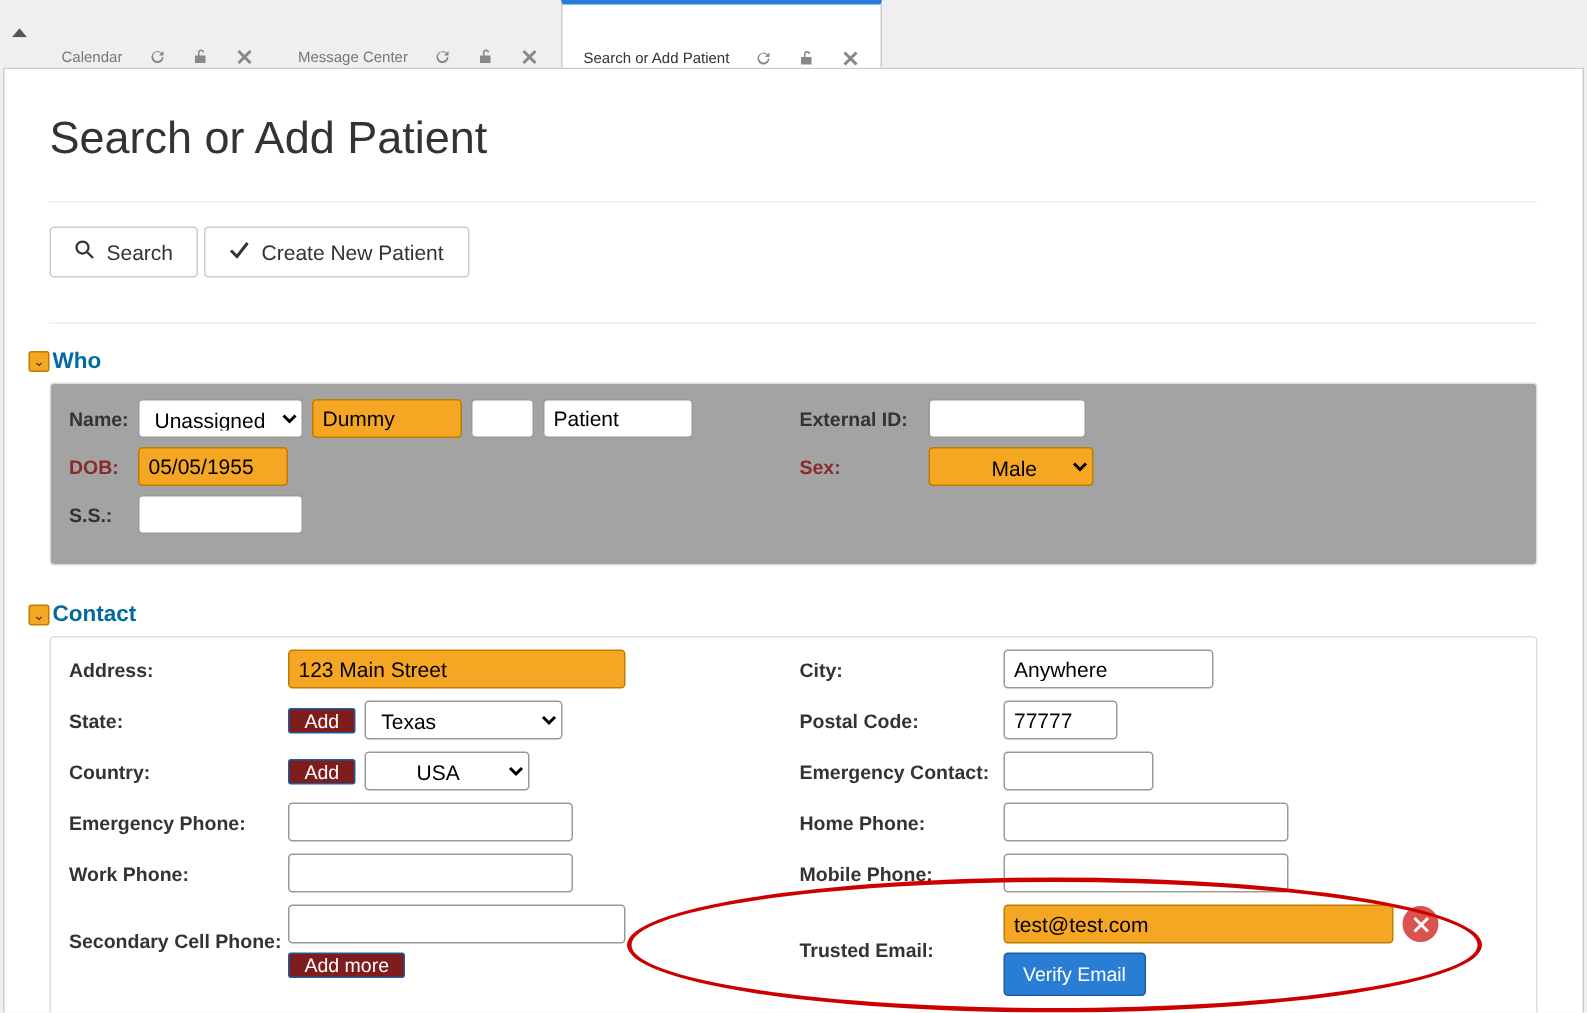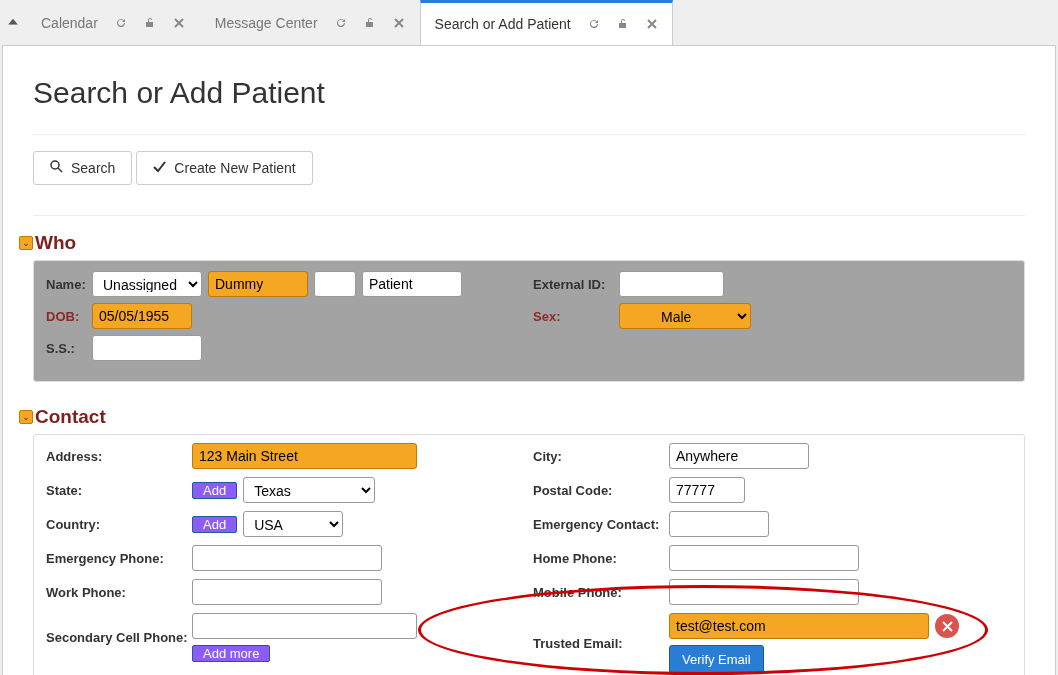--- a/index.html
+++ b/index.html
@@ -1,42 +1,42 @@
 <!DOCTYPE html>
 <html><head>
   <meta charset="utf-8">
   <style>
     * { box-sizing: border-box; margin: 0; padding: 0; }
     body { font-family: Arial, Helvetica, sans-serif; font-size: 14px; background: #efefef; width: 1058px; height: 675px; overflow: hidden; position: relative; }
     .top-bar { height: 45px; background: #efefef; display: flex; align-items: stretch; padding-left: 26px; position: relative; }
     .caret { position: absolute; left: 8px; top: 50%; transform: translateY(-70%); cursor: pointer; }
     .caret svg { width: 10px; height: 6px; display: block; }
-    .tab { display: flex; align-items: center; gap: 17px; padding: 0 14px; color: #777; font-size: 14px; border: 1px solid transparent; cursor: pointer; height: 100%; }
+    .tab { display: flex; align-items: flex-end; gap: 17px; padding: 0 14px; color: #777; font-size: 10px; border: 1px solid transparent; cursor: pointer; height: 100%; }
     .tab.active { background: #fff; color: #333; border: 1px solid #ccc; border-top: 3px solid #2a7dd4; border-bottom: none; }
     .tab-icon { display: inline-flex; }
     .tab svg { width: 12px; height: 12px; }
     .page { background: #fff; border: 1px solid #ccc; margin: 0 2px; padding: 30px 30px 20px 30px; min-height: 630px; }
     h1 { font-size: 30px; font-weight: normal; color: #333; margin-bottom: 24px; }
     .divider { border-top: 1px solid #eee; margin-bottom: 16px; }
     .btn { display: inline-flex; align-items: center; gap: 8px; padding: 8px 16px; border: 1px solid #ccc; background: #fff; border-radius: 3px; cursor: pointer; font-size: 14px; color: #333; }
     .btn-row { display: flex; gap: 4px; margin-bottom: 30px; }
     .section-header { display: flex; align-items: center; gap: 2px; margin-left: -14px; margin-bottom: 6px; }
     .collapse-box { width: 14px; height: 14px; background: #f5a623; border: 1px solid #c07c00; border-radius: 2px; display: inline-flex; align-items: center; justify-content: center; font-size: 9px; color: #333; cursor: pointer; }
-    .section-title { font-weight: bold; color: #7f1d1d; font-size: 19px; }
+    .section-title { font-weight: bold; color: #0369a1; font-size: 15px; }
     .panel { background: #a3a3a3; border: 1px solid #ddd; border-radius: 3px; padding: 10px 8px 14px 8px; margin-bottom: 24px; }
     .col-label { flex: 0 0 150px; font-weight: bold; font-size: 13px; color: #333; padding-left: 4px; }
     .col-label.req { color: #8b2a2a; }
     .col-fields { flex: 1; display: flex; align-items: center; gap: 6px; flex-wrap: wrap; }
     .half { width: 50%; display: flex; flex-direction: column; gap: 0; }
     .whorow { display:flex; align-items:center; margin-bottom:6px; }
     input.text, select.sel { border: 1px solid #999; border-radius: 3px; padding: 4px 6px; font-size: 14px; height: 26px; background: #fff; }
     input.text.hi, select.sel.hi { background: #f5a623; border: 1px solid #c07c00; }
     input.text.hi::placeholder { color: #333; }
     select.sel { appearance: menulist; }
-    .btn-blue-sm { background: #8b5cf6; color: #fff; border: 1px solid #1e5a9e; border-radius: 2px; padding: 0 10px; font-size: 13px; cursor: pointer; }
+    .btn-blue-sm { background: #7f1d1d; color: #fff; border: 1px solid #1e5a9e; border-radius: 2px; padding: 0 10px; font-size: 13px; cursor: pointer; }
     .btn-verify { background: #2a7dd4; color: #fff; border: 1px solid #1e5a9e; border-radius: 3px; padding: 6px 12px; font-size: 13px; cursor: pointer; }
     .badge-x { width: 24px; height: 24px; border-radius: 50%; background: #d9534f; display: inline-flex; align-items: center; justify-content: center; cursor: pointer; }
     .badge-x svg { width: 11px; height: 11px; }
     .contact-body { background: #fff; border: 1px solid #ddd; border-radius: 3px; padding: 8px; display: flex; }
     .contact-body .half .whorow { margin-bottom: 8px; }
     .ellipse-mark { position: absolute; border: 3px solid #cc0000; border-radius: 50%; width: 570px; height: 90px; left: 418px; top: 585px; pointer-events: none; z-index: 5; }
     .contact-body .col-label { flex: 0 0 150px; }
     .field-w-med { width: 190px; }
     .field-w-lg { width: 225px; }
     .contact-left .col-fields { width: 225px; }
@@ -158,21 +158,21 @@
       <div class="half">
         <div class="whorow">
           <div class="col-label" style="flex:0 0 90px;">External ID:</div>
           <div class="col-fields">
             <input class="text" style="width: 105px;" value="">
           </div>
         </div>
         <div class="whorow">
           <div class="col-label req" style="flex:0 0 90px;">Sex:</div>
           <div class="col-fields">
-            <select class="sel hi" style="width:132px;padding-left:37px;"><option>Male</option></select>
+            <select class="sel hi" style="width:110px;padding-left:37px;"><option>Male</option></select>
           </div>
         </div>
       </div>
     </div>
   </div>
 
   <div class="section-header">
     <span class="collapse-box">⌄</span>
     <span class="section-title">Contact</span>
   </div>
@@ -188,21 +188,21 @@
         <div class="col-label">State:</div>
         <div class="col-fields">
           <button class="btn-blue-sm">Add</button>
           <select class="sel" style="width:132px;"><option>Texas</option></select>
         </div>
       </div>
       <div class="whorow">
         <div class="col-label">Country:</div>
         <div class="col-fields">
           <button class="btn-blue-sm">Add</button>
-          <select class="sel" style="width:100px;"><option>USA</option></select>
+          <select class="sel" style="width:110px;text-align:center;"><option>USA</option></select>
         </div>
       </div>
       <div class="whorow">
         <div class="col-label">Emergency Phone:</div>
         <div class="col-fields">
             <input class="text field-w-med" value="" style="">
           </div>
       </div>
       <div class="whorow">
         <div class="col-label">Work Phone:</div>

